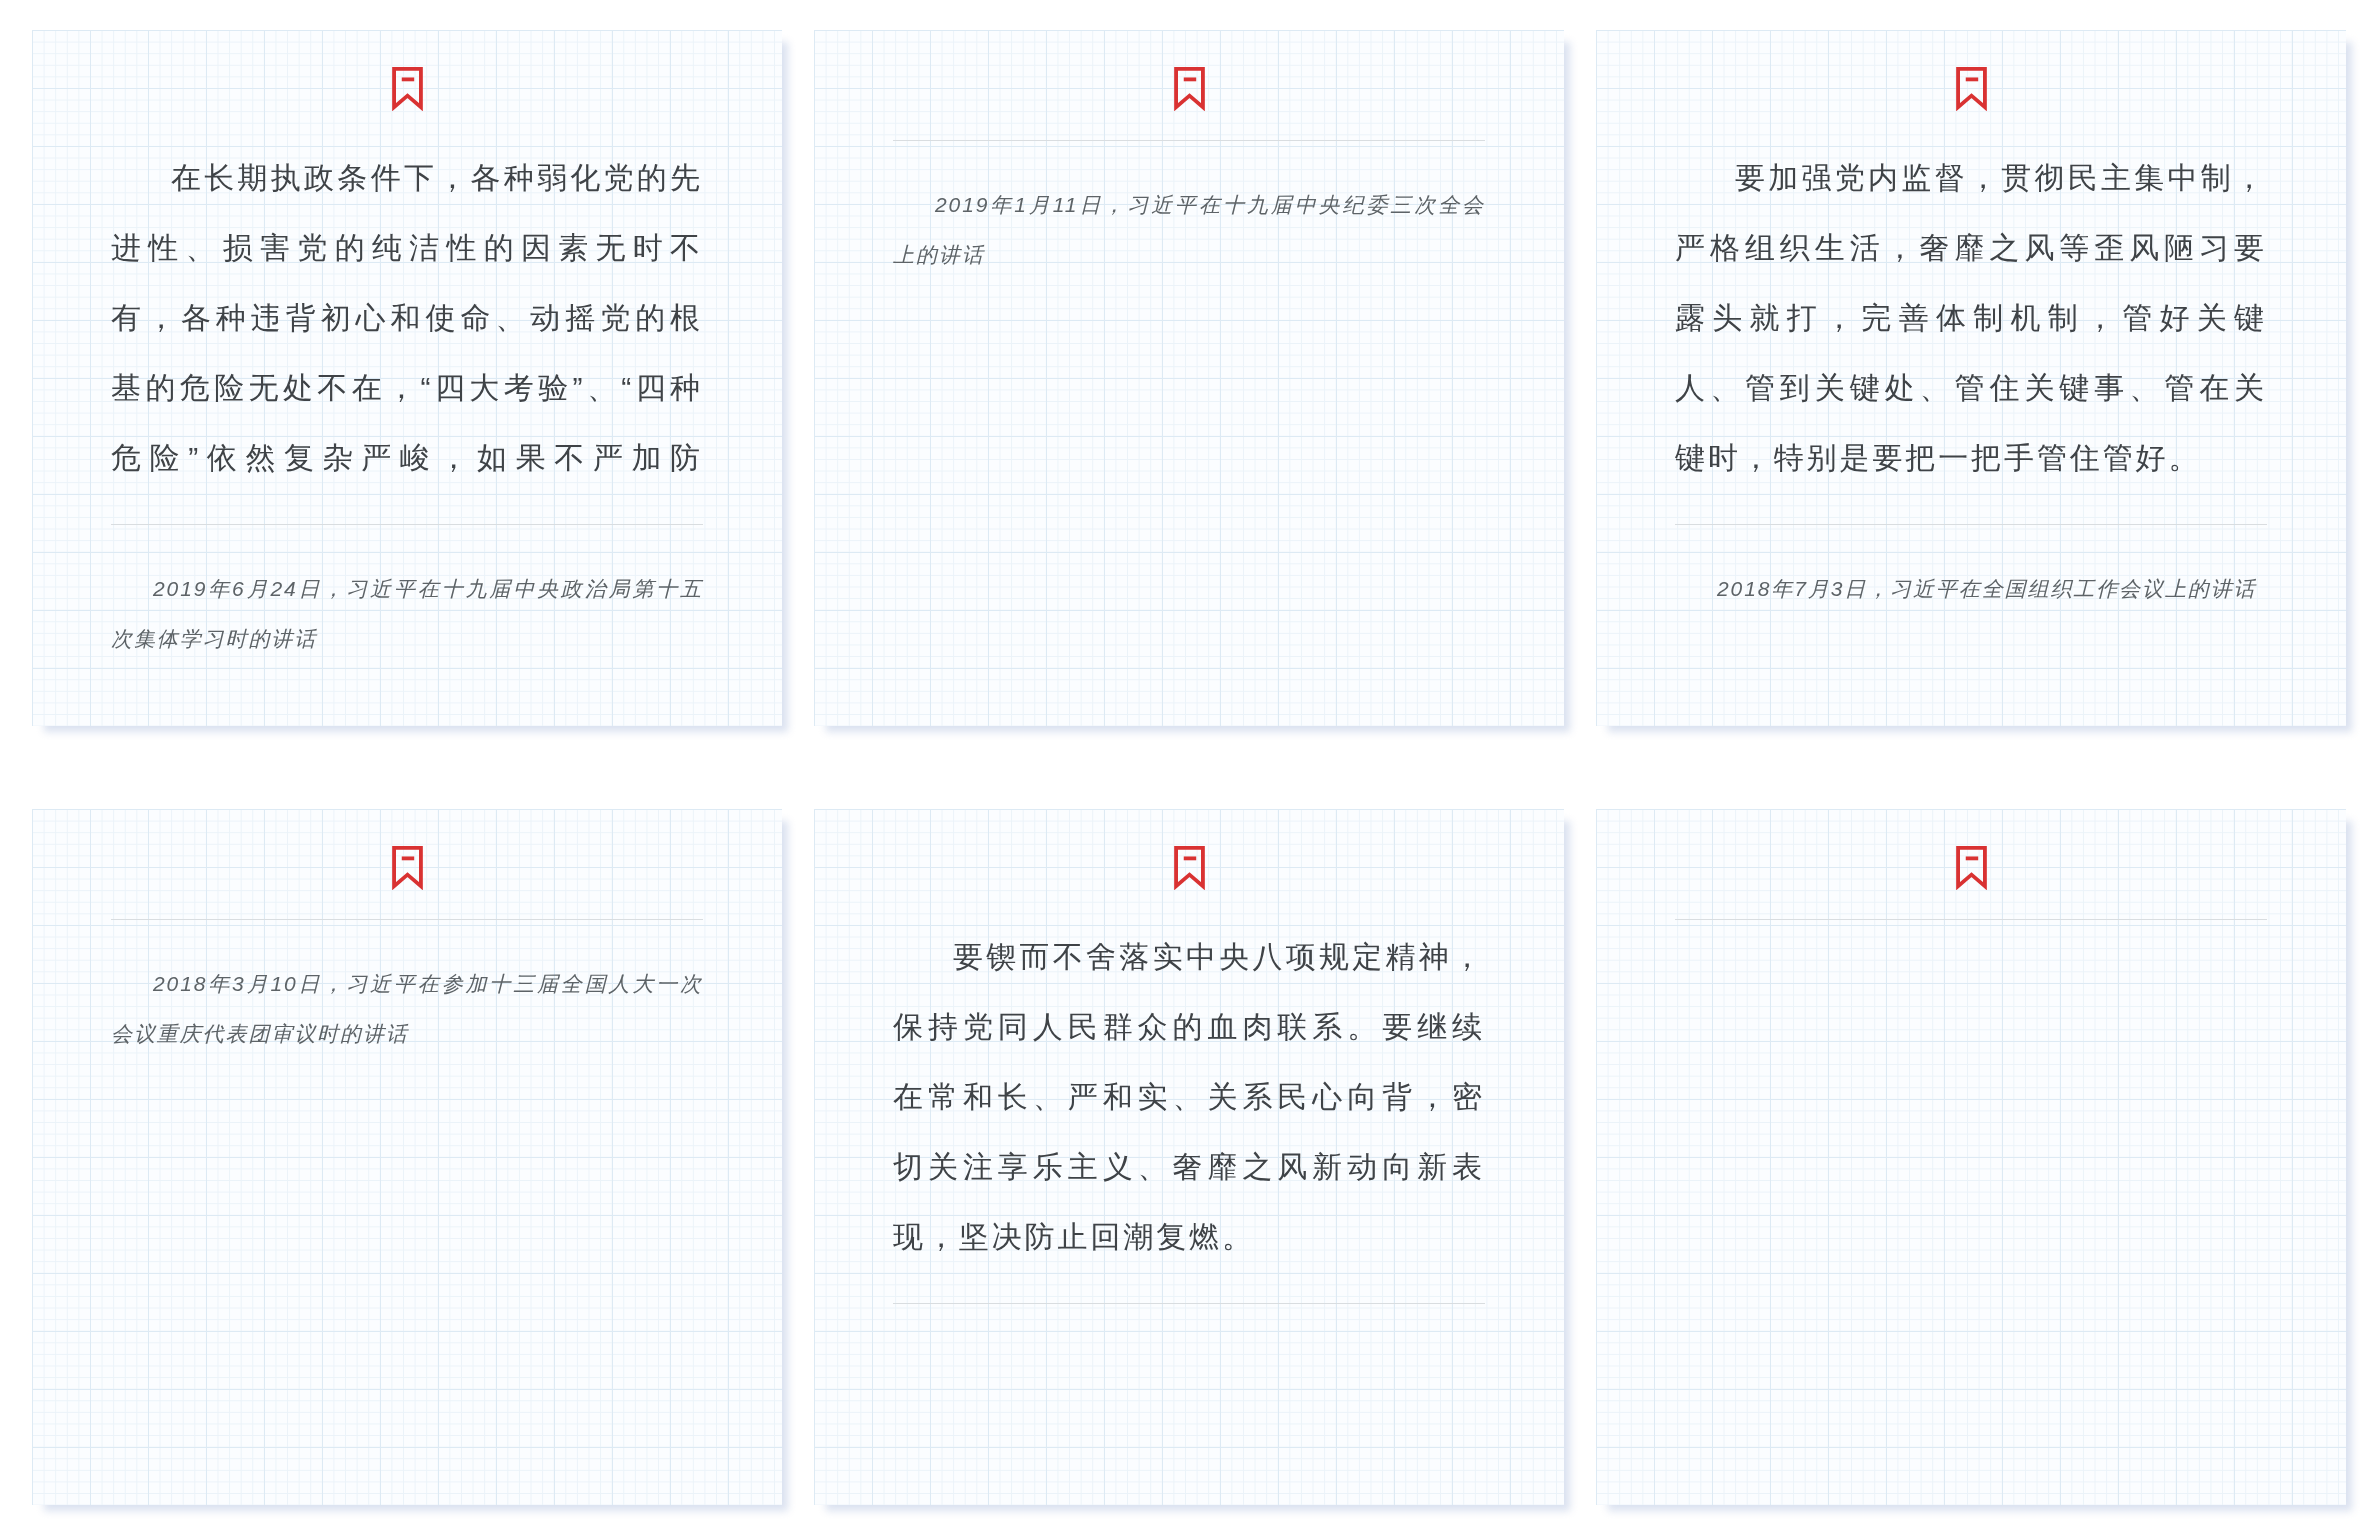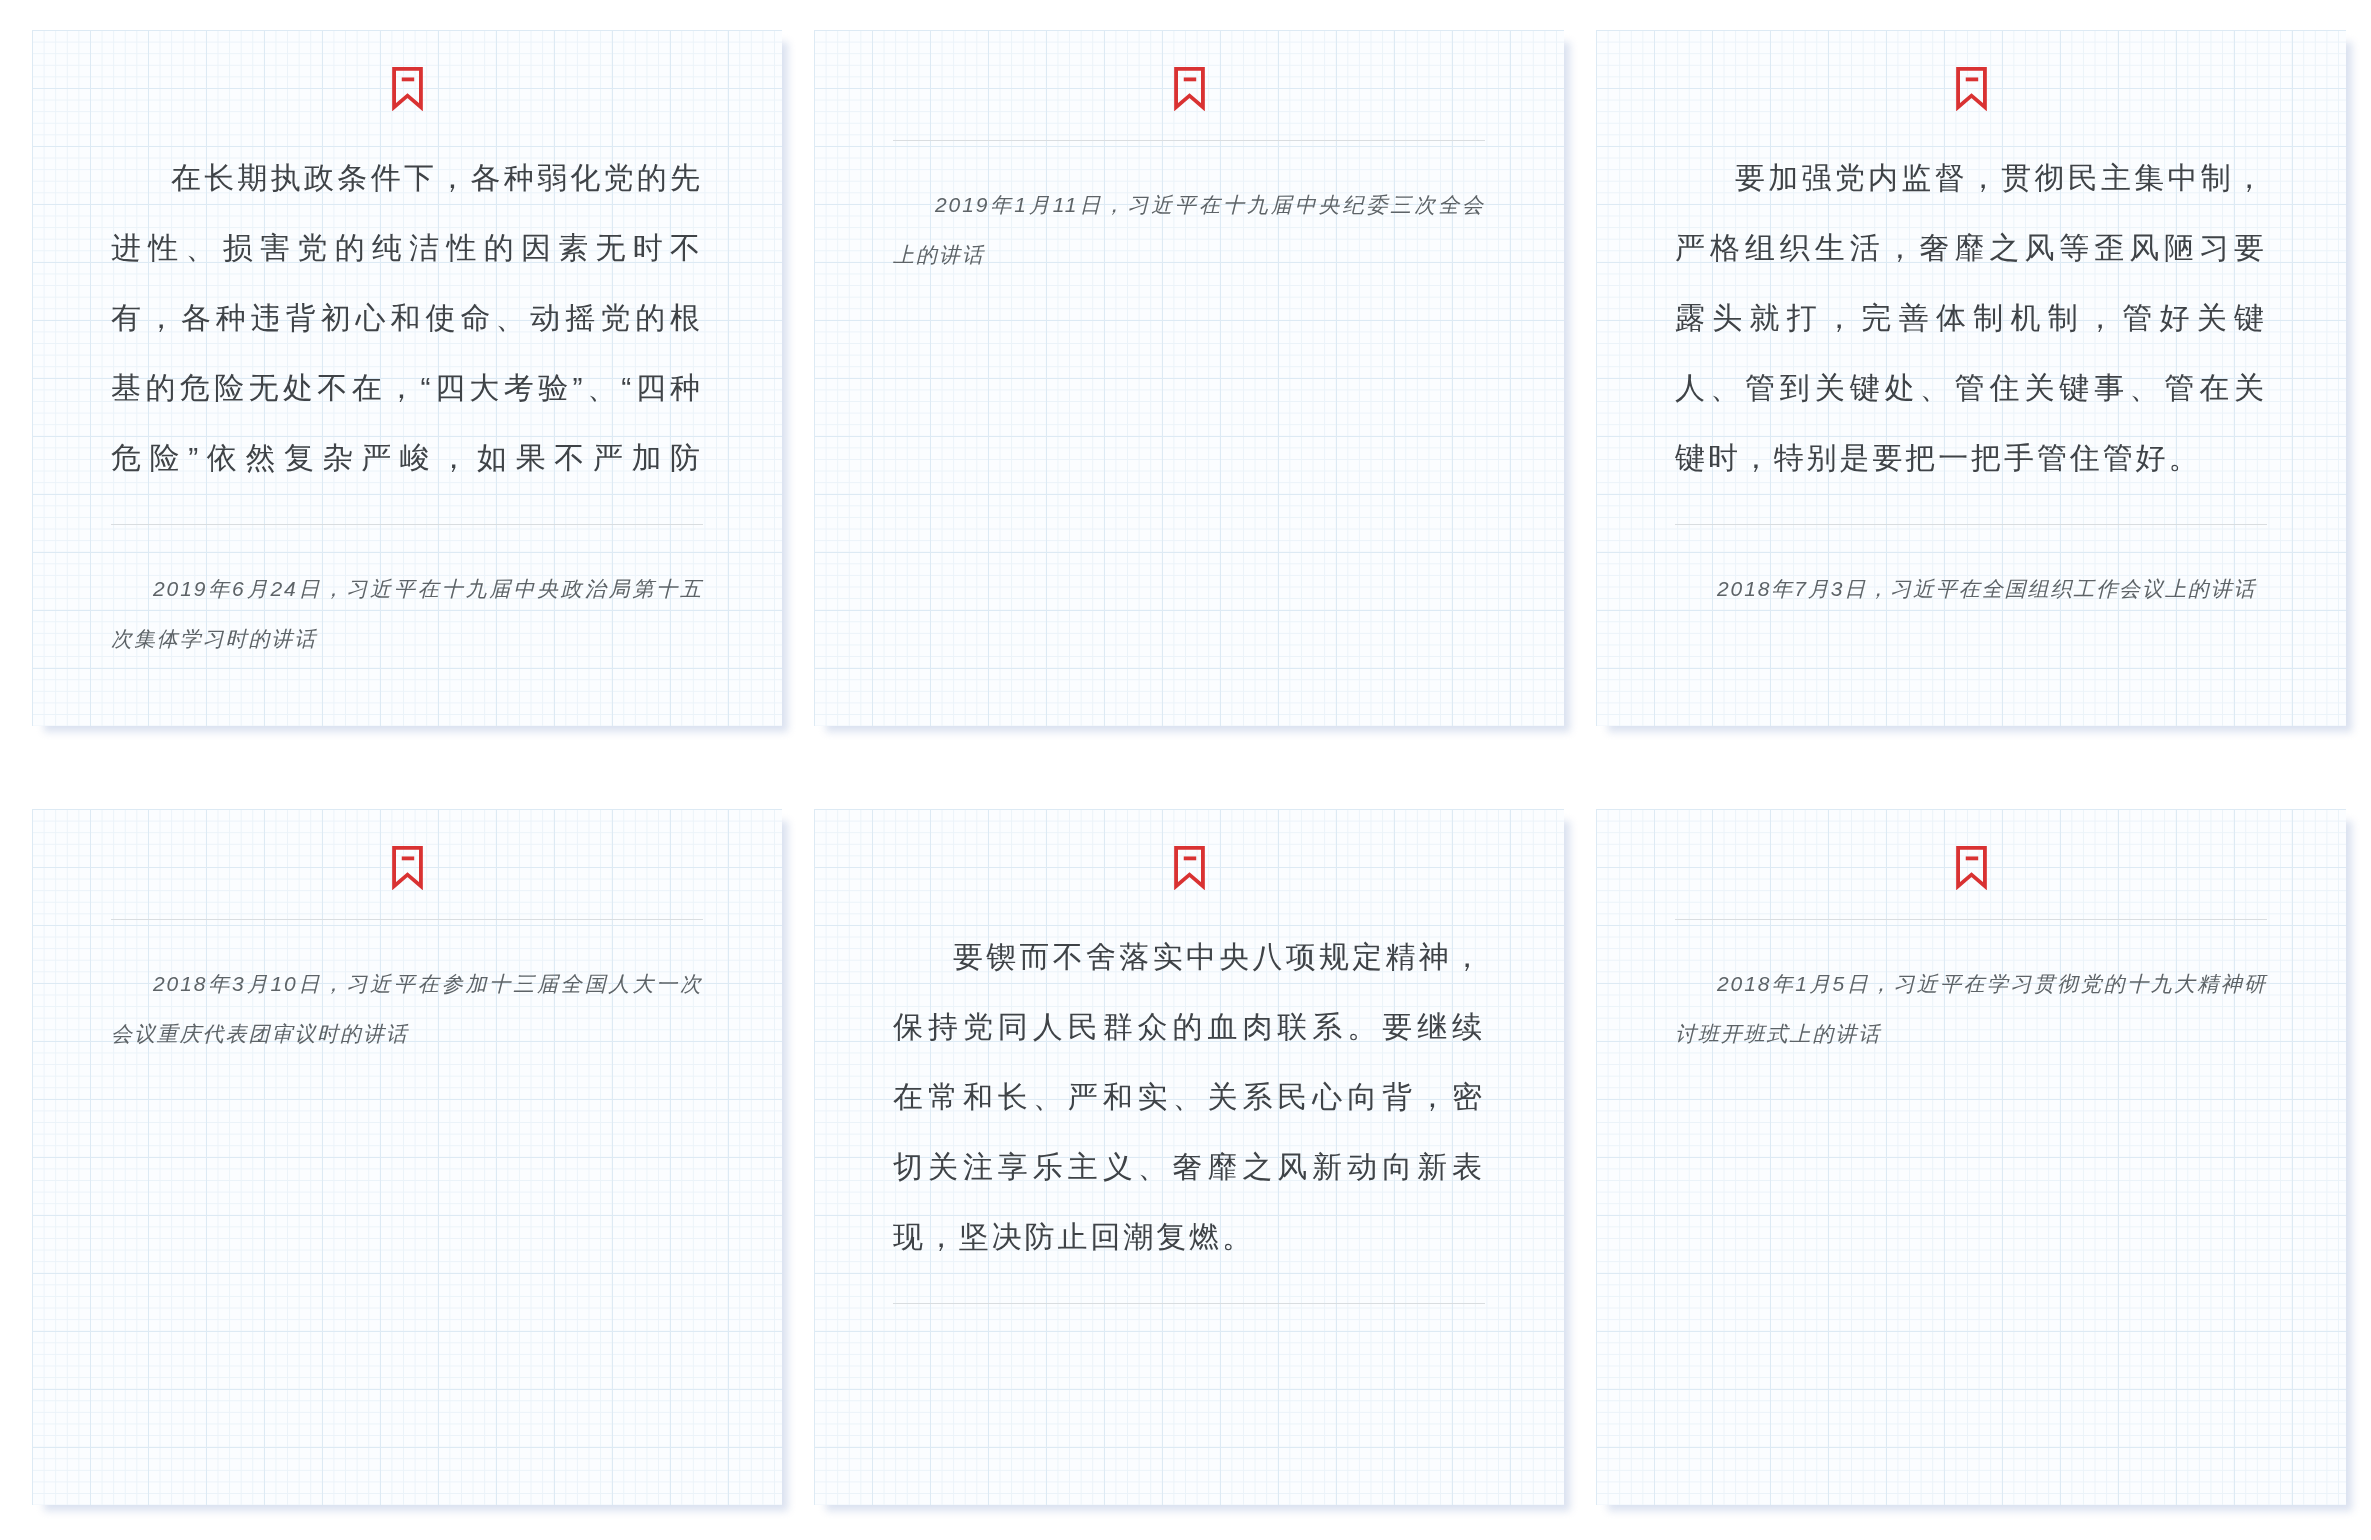--- a/index.html
+++ b/index.html
@@ -129,17 +129,16 @@
   </article>
 
   <article class="card">
     <div class="icon-wrap">
       <svg width="37" height="46" viewBox="0 0 38 48" fill="none">
         <path d="M5 4 H33 V44 L19 32 L5 44 Z" stroke="currentColor" stroke-width="4" fill="none" stroke-linejoin="miter"></path>
         <line x1="13" y1="15" x2="26" y2="15" stroke="currentColor" stroke-width="4"></line>
       </svg>
     </div>
     <hr class="divider">
-    <p class="source">2018年1月5日，习近平在学习贯彻党的十九大精神研讨班开班式上的讲话</p>
   </article>
 
 </div>
 
 
 </body></html>

